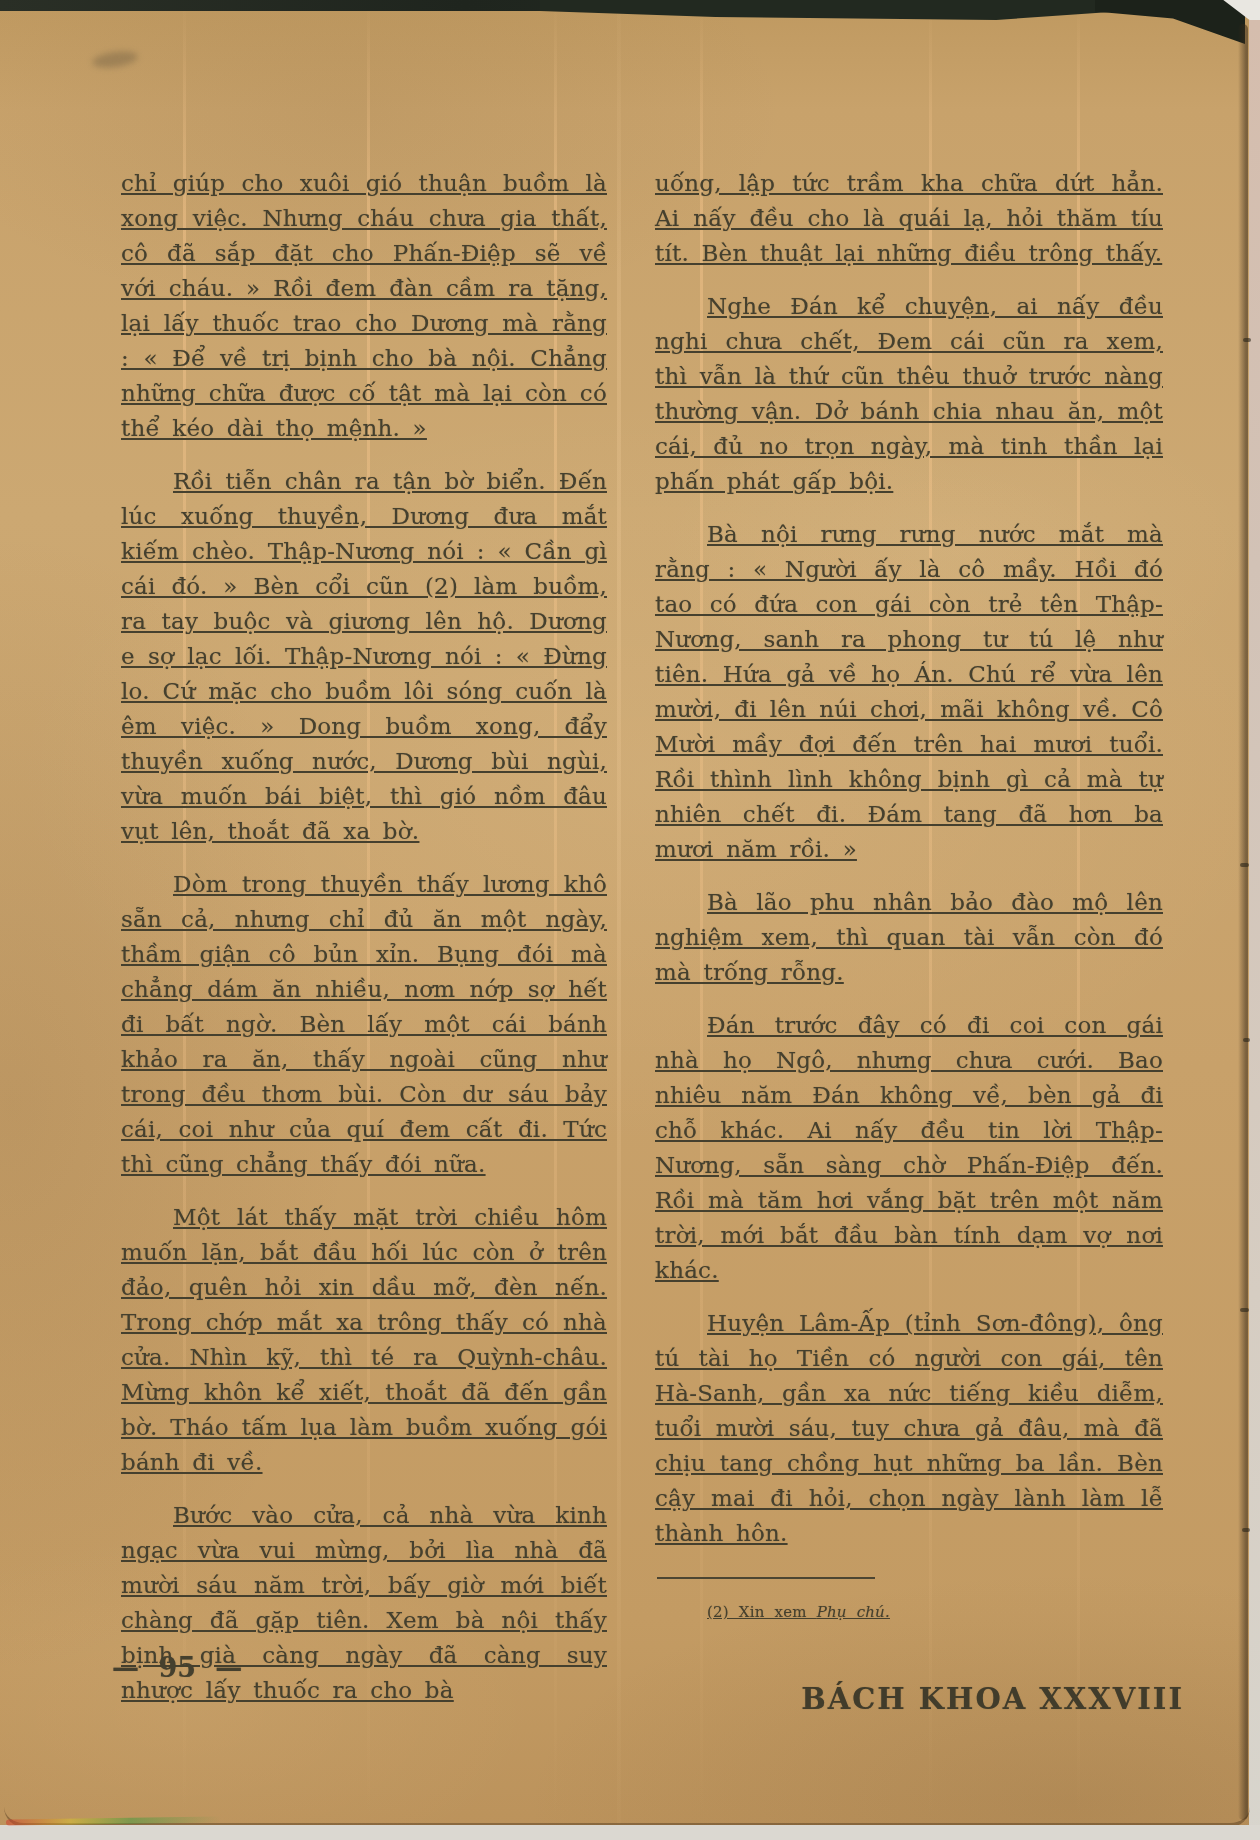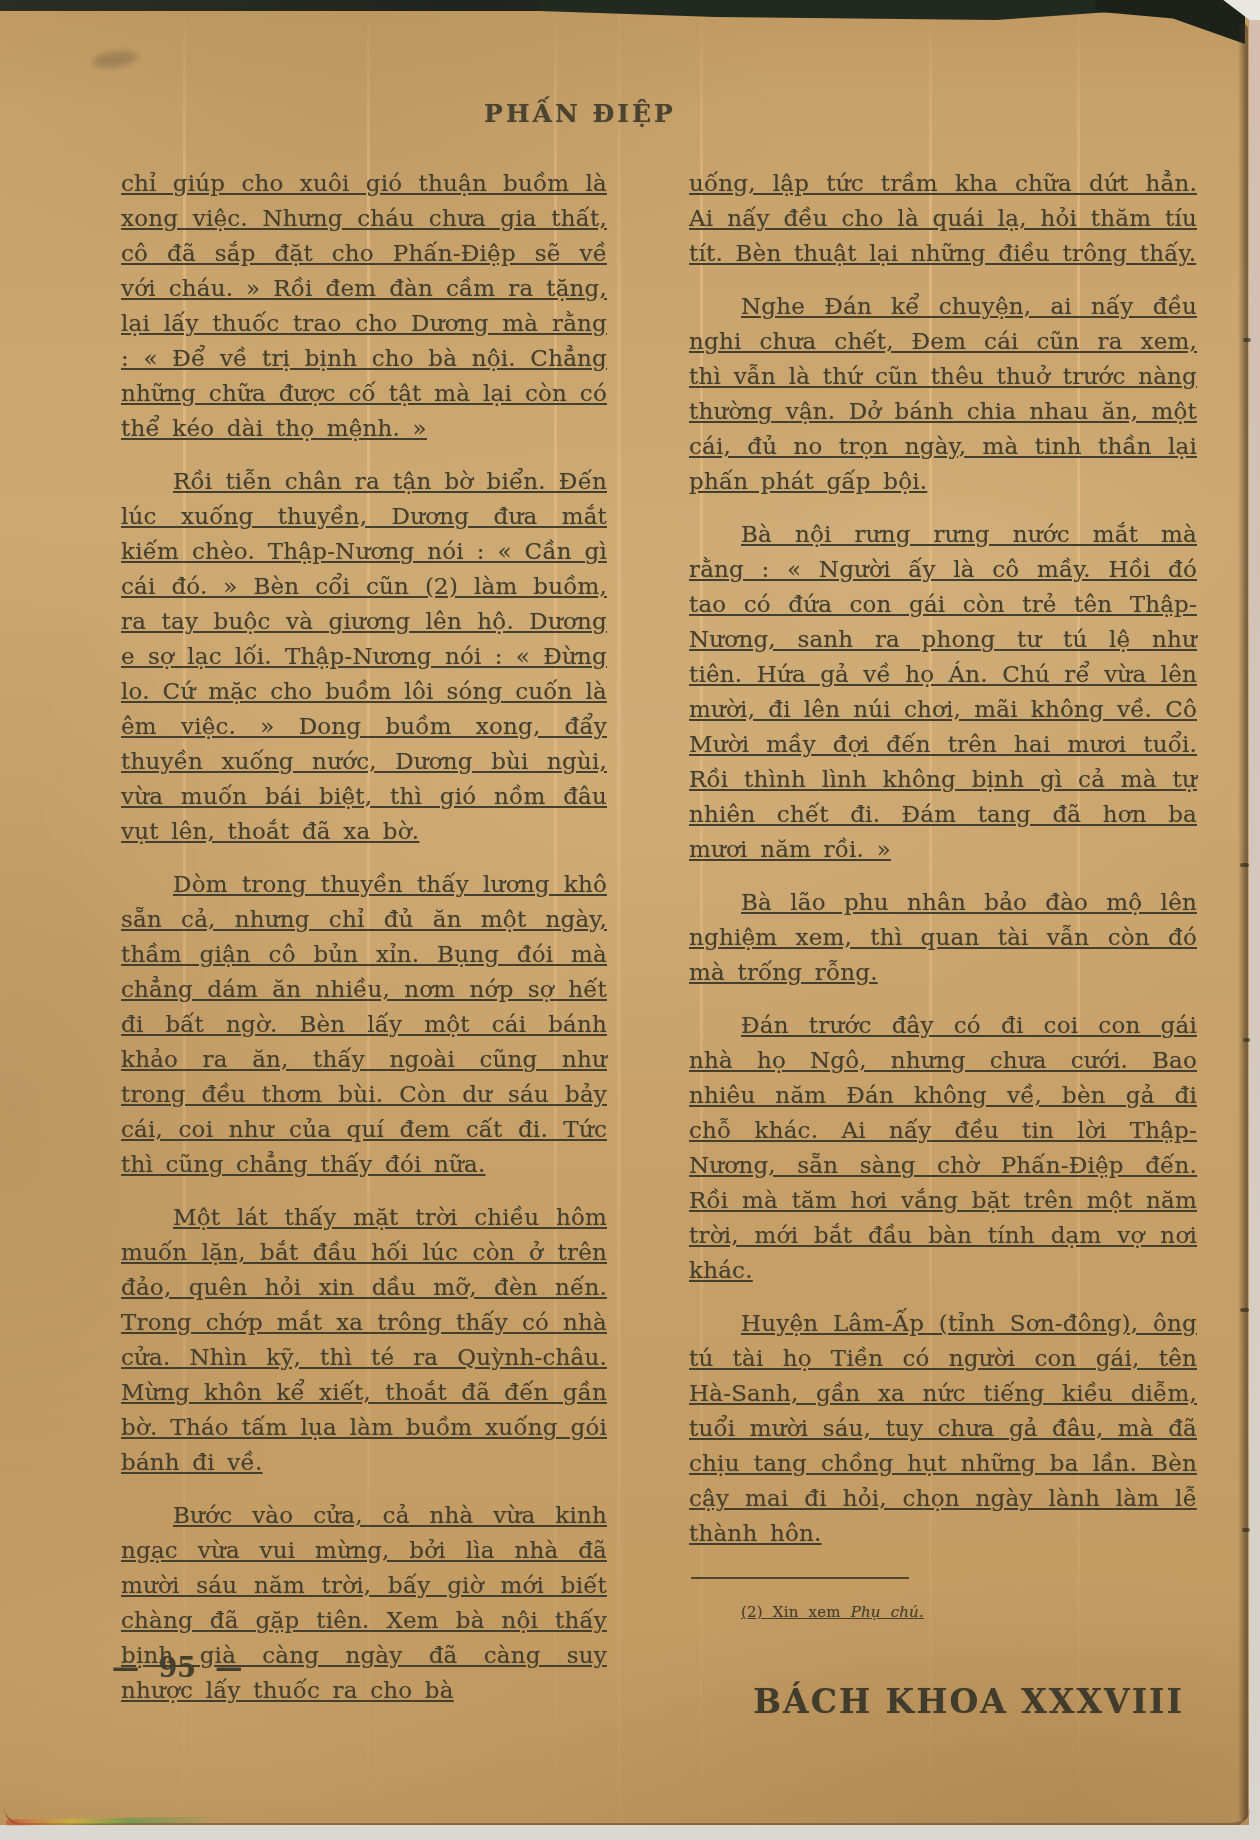--- a/index.html
+++ b/index.html
@@ -49,30 +49,30 @@
   
   .running-header{
     position:absolute;top:99px;left:0;width:1160px;text-align:center;
     font-size:25px;font-weight:bold;letter-spacing:3px;color:#4a4431;
     text-shadow:0 0 1px rgba(62,56,40,0.45);
   }
   .col{position:absolute;top:166px;text-align:justify;color:#45402e;
     font-size:23px;line-height:35px;word-spacing:5px;letter-spacing:0.2px;
     text-shadow:0 0 1px rgba(62,56,40,0.40);text-decoration:underline;}
   .col-left{left:121px;width:486px;}
-  .col-right{left:689px;width:508px;}
+  .col-right{left:655px;width:508px;}
   .col p{margin:0 0 18px 0;text-indent:52px;}
   .col p.cont{text-indent:0;}
   .footnote-rule{width:218px;height:2px;background:#4c4532;margin:26px 0 16px 2px;}
   .footnote{font-size:15px;margin:0;text-indent:40px;text-align:left;}
   .footnote .it{font-style:italic;}
   .page-number{position:absolute;left:112px;top:1652px;font-size:27px;font-weight:bold;
     color:#45402e;word-spacing:10px;text-shadow:0 0 1px rgba(62,56,40,0.4);}
   .journal{position:absolute;left:690px;width:494px;top:1682px;text-align:right;
-    font-size:33px;font-weight:bold;letter-spacing:2px;color:#413c2b;
+    font-size:29px;font-weight:bold;letter-spacing:2px;color:#413c2b;
     text-shadow:0 0 1px rgba(62,56,40,0.45);}
 </style>
 </head>
 <body>
 
 <div class="page">
   <div class="texture"></div>
 
   <div class="crease" style="left:183px"></div>
   <div class="crease" style="left:367px"></div>
@@ -91,21 +91,20 @@
   <div class="bottom-edge"></div>
   <div class="bottom-strip"></div>
   <div class="fringe"></div>
   <div class="smudge"></div>
   <div class="speck" style="left:1243px;top:338px;width:8px;height:4px"></div>
   <div class="speck" style="left:1240px;top:863px;width:9px;height:4px"></div>
   <div class="speck" style="left:1243px;top:1038px;width:7px;height:4px"></div>
   <div class="speck" style="left:1240px;top:1308px;width:9px;height:4px"></div>
   <div class="speck" style="left:1242px;top:1528px;width:8px;height:4px"></div>
 
-  <div class="running-header">PHẤN ĐIỆP</div>
 
   <div class="col col-left">
       <p class="cont">chỉ giúp cho xuôi gió thuận buồm là xong việc. Nhưng cháu chưa gia thất, cô đã sắp đặt cho Phấn-Điệp sẽ về với cháu. » Rồi đem đàn cầm ra tặng, lại lấy thuốc trao cho Dương mà rằng : « Để về trị bịnh cho bà nội. Chẳng những chữa được cố tật mà lại còn có thể kéo dài thọ mệnh. »</p>
       <p>Rồi tiễn chân ra tận bờ biển. Đến lúc xuống thuyền, Dương đưa mắt kiếm chèo. Thập-Nương nói : « Cần gì cái đó. » Bèn cổi cũn (2) làm buồm, ra tay buộc và giương lên hộ. Dương e sợ lạc lối. Thập-Nương nói : « Đừng lo. Cứ mặc cho buồm lôi sóng cuốn là êm việc. » Dong buồm xong, đẩy thuyền xuống nước, Dương bùi ngùi, vừa muốn bái biệt, thì gió nồm đâu vụt lên, thoắt đã xa bờ.</p>
       <p>Dòm trong thuyền thấy lương khô sẵn cả, nhưng chỉ đủ ăn một ngày, thầm giận cô bủn xỉn. Bụng đói mà chẳng dám ăn nhiều, nơm nớp sợ hết đi bất ngờ. Bèn lấy một cái bánh khảo ra ăn, thấy ngoài cũng như trong đều thơm bùi. Còn dư sáu bảy cái, coi như của quí đem cất đi. Tức thì cũng chẳng thấy đói nữa.</p>
       <p>Một lát thấy mặt trời chiều hôm muốn lặn, bắt đầu hối lúc còn ở trên đảo, quên hỏi xin dầu mỡ, đèn nến. Trong chớp mắt xa trông thấy có nhà cửa. Nhìn kỹ, thì té ra Quỳnh-châu. Mừng khôn kể xiết, thoắt đã đến gần bờ. Tháo tấm lụa làm buồm xuống gói bánh đi về.</p>
       <p>Bước vào cửa, cả nhà vừa kinh ngạc vừa vui mừng, bởi lìa nhà đã mười sáu năm trời, bấy giờ mới biết chàng đã gặp tiên. Xem bà nội thấy bịnh già càng ngày đã càng suy nhược lấy thuốc ra cho bà</p>
     </div>
 
   <div class="col col-right">

